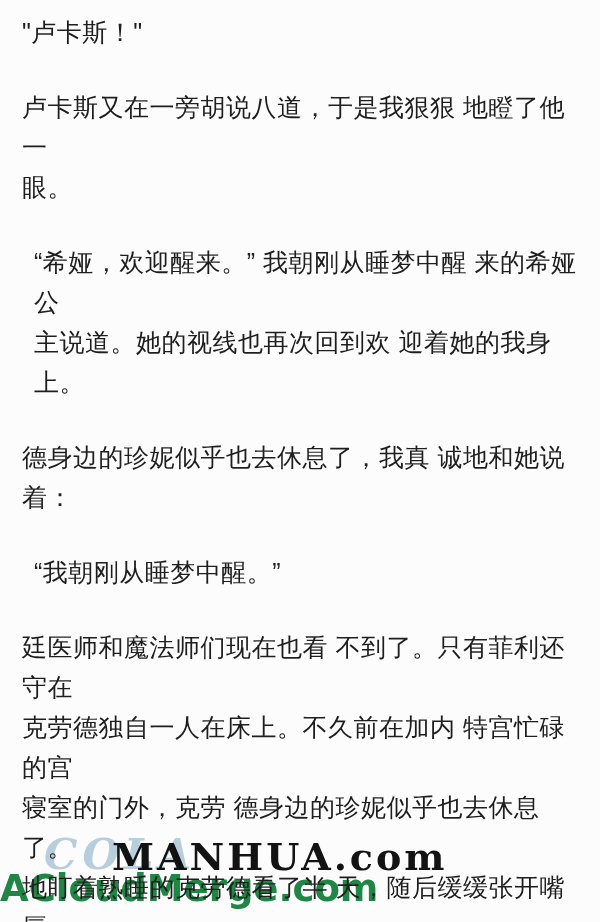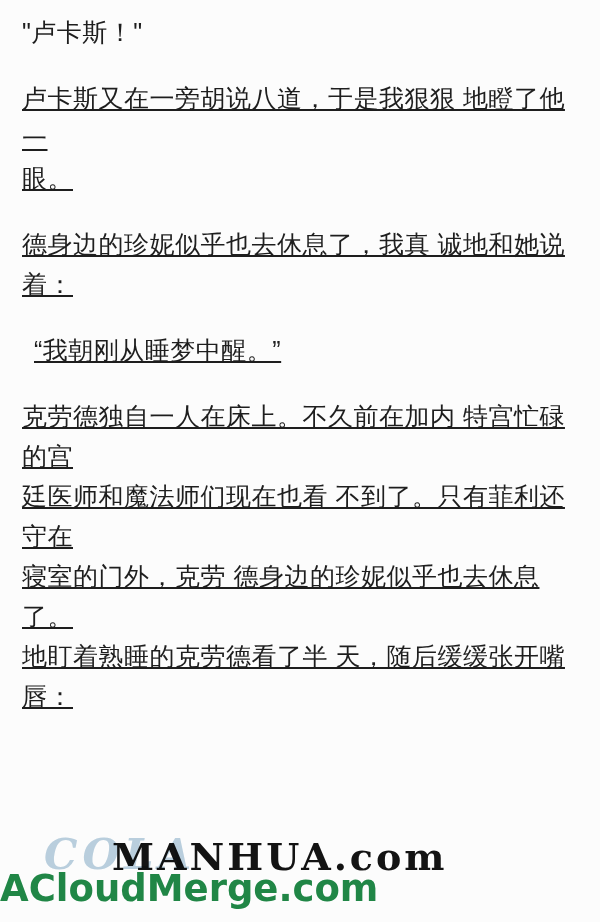--- a/index.html
+++ b/index.html
@@ -18,21 +18,21 @@
   .page {
     position: relative;
     z-index: 2;
     padding: 12px 22px 0 22px;
     color: #1e1e1e;
     font-size: 25px;
     line-height: 40px;
     letter-spacing: 0.5px;
   }
   p.para { margin: 0; }
-  p.para + p.para { margin-top: 26px; text-decoration: underline; }
+  p.para + p.para { margin-top: 35px; }
   p.para.q { padding-left: 12px; }
   .line { display: block; white-space: pre-wrap; }
   .watermark {
     position: absolute;
     z-index: 1;
     white-space: nowrap;
     pointer-events: none;
   }
   .wm-cola {
     left: 0px; top: 834px;
@@ -72,31 +72,35 @@
 
     <p class="para">
       <span class="line">"卢卡斯！"</span>
     </p>
 
     <p class="para">
       <span class="line">卢卡斯又在一旁胡说八道，于是我狠狠 地瞪了他一</span>
       <span class="line">眼。</span>
     </p>
 
+    <p class="para q">
+      <span class="line">“希娅，欢迎醒来。” 我朝刚从睡梦中醒 来的希娅公</span>
+      <span class="line">主说道。她的视线也再次回到欢 迎着她的我身上。</span>
+    </p>
 
     <p class="para">
       <span class="line">德身边的珍妮似乎也去休息了，我真 诚地和她说</span>
       <span class="line">着：</span>
     </p>
 
     <p class="para q">
       <span class="line">“我朝刚从睡梦中醒。”</span>
     </p>
 
     <p class="para">
+      <span class="line">廷医师和魔法师们现在也看 不到了。只有菲利还守在</span>
       <span class="line">克劳德独自一人在床上。不久前在加内 特宫忙碌的宫</span>
-      <span class="line">廷医师和魔法师们现在也看 不到了。只有菲利还守在</span>
       <span class="line">寝室的门外，克劳 德身边的珍妮似乎也去休息了。</span>
       <span class="line">地盯着熟睡的克劳德看了半 天，随后缓缓张开嘴唇：</span>
     </p>
 
   </div>
 </div>
 
 </body></html>

